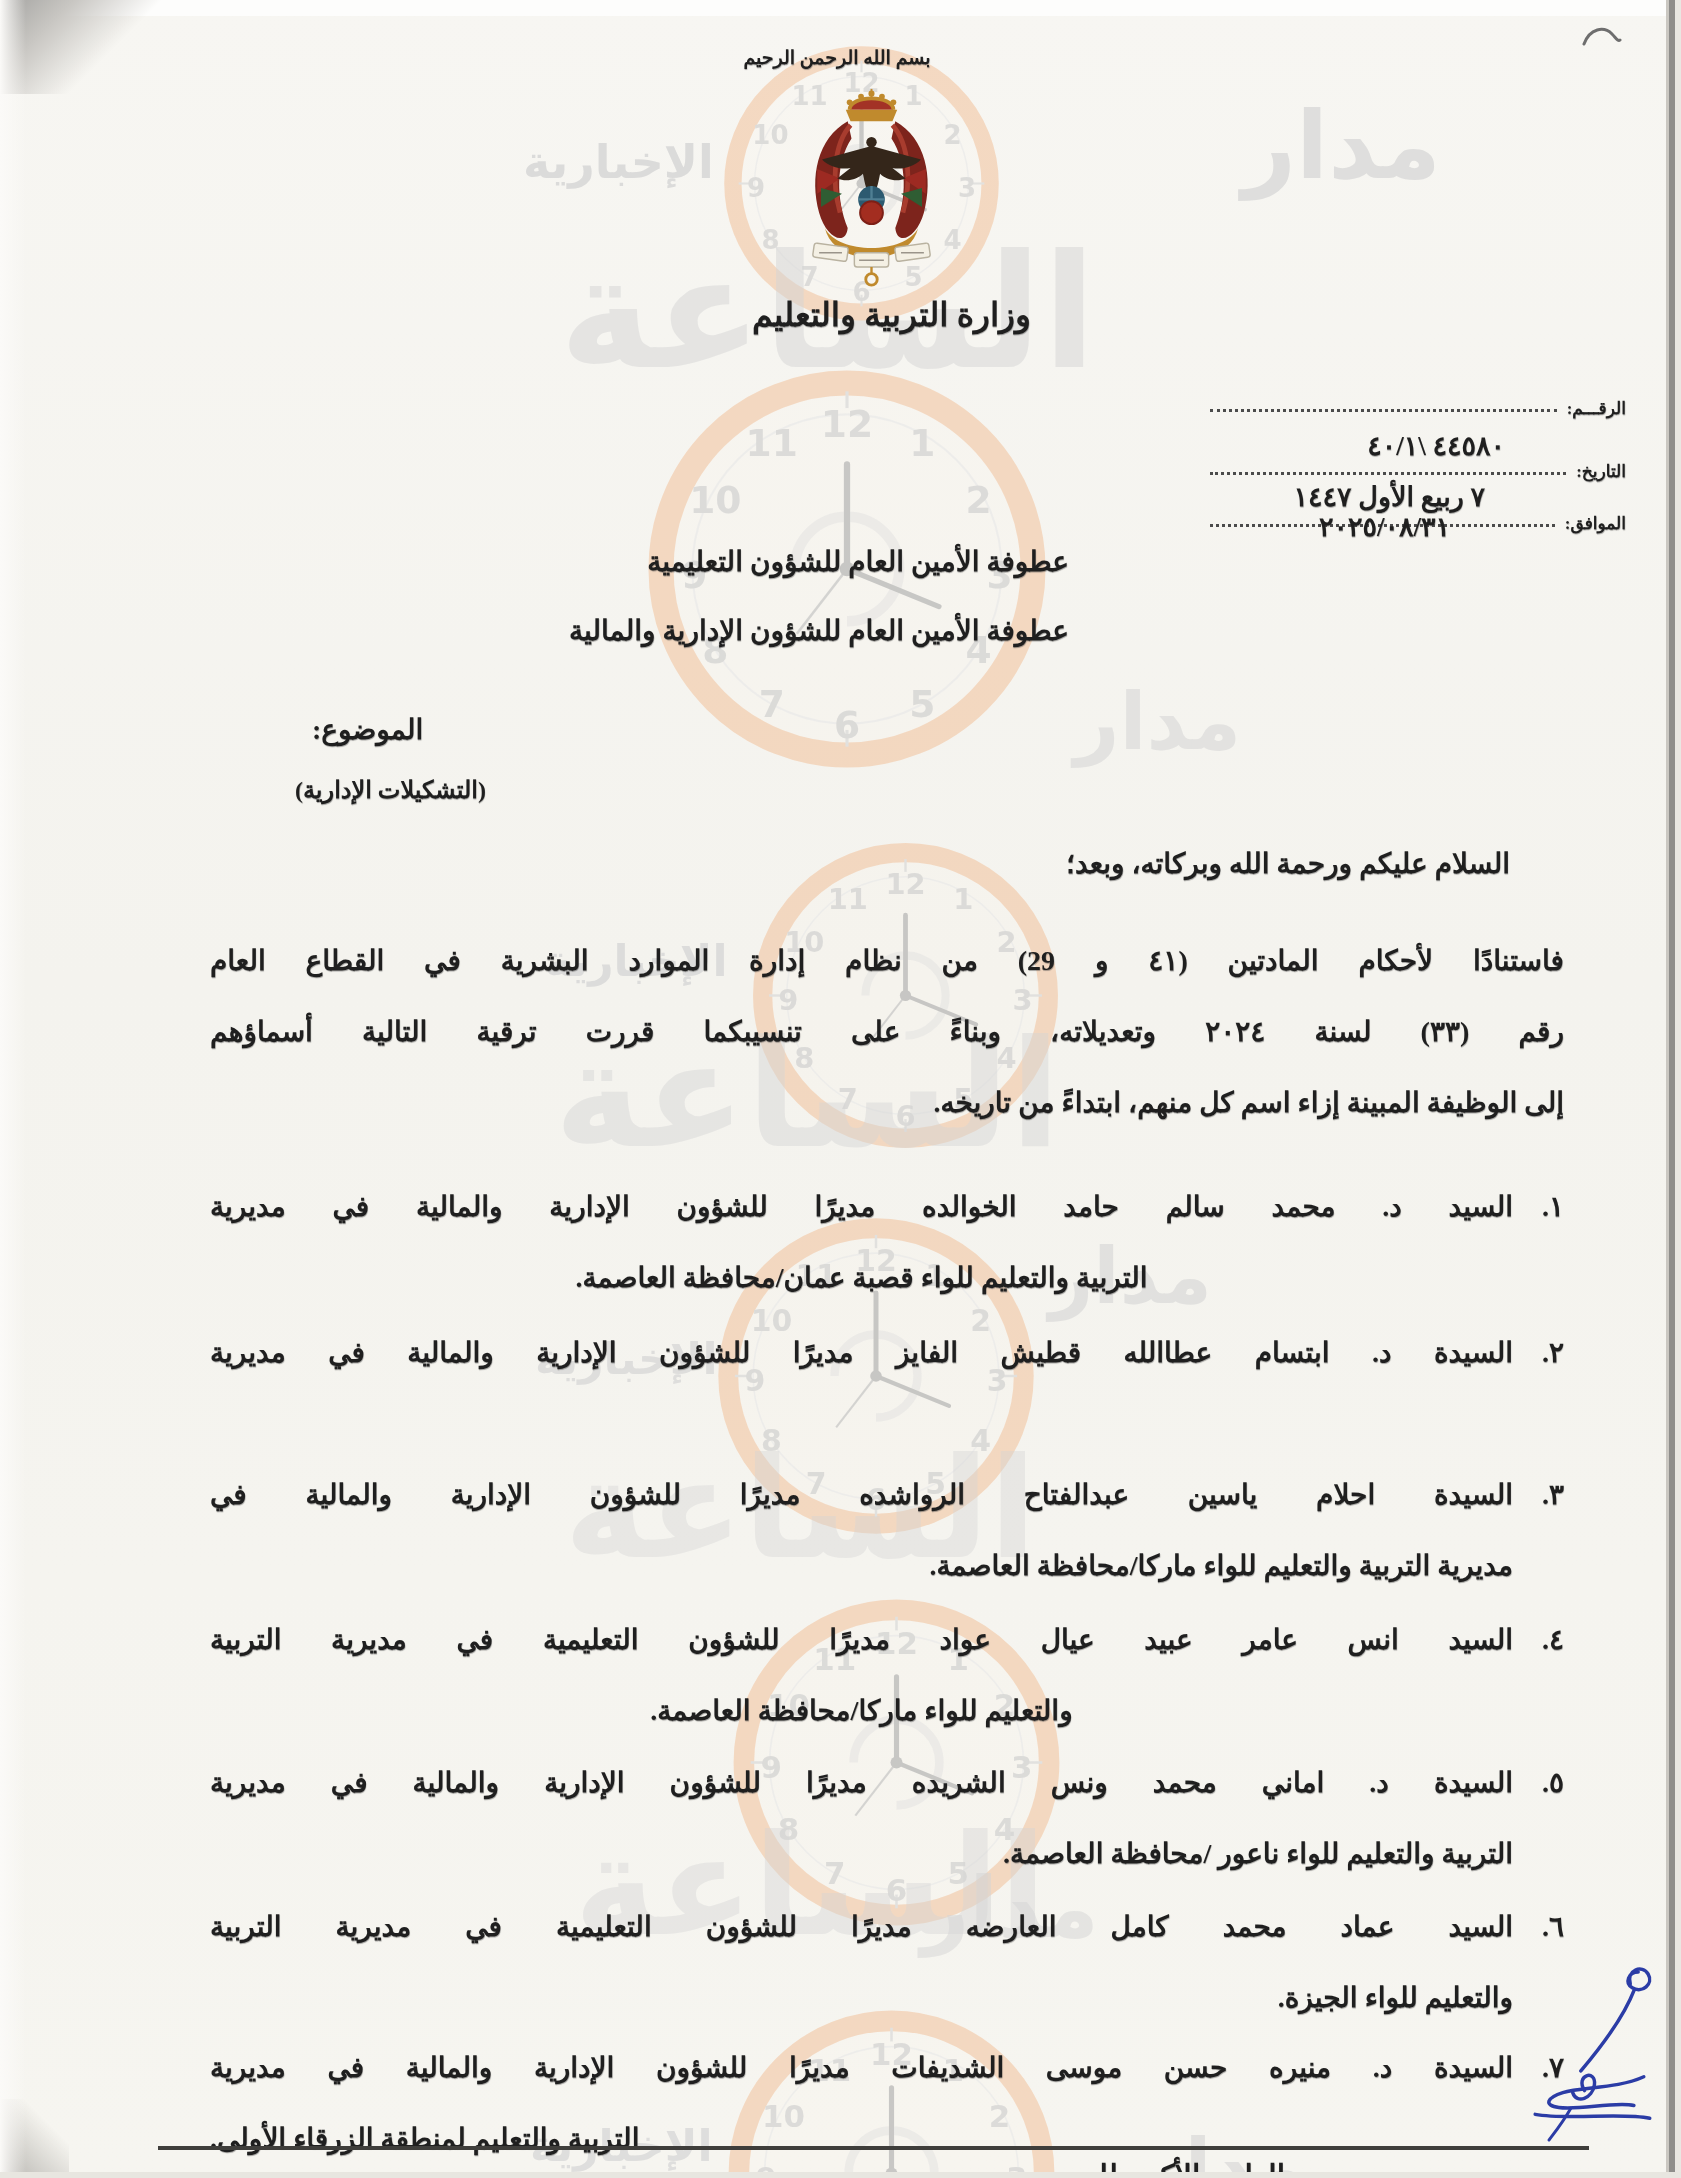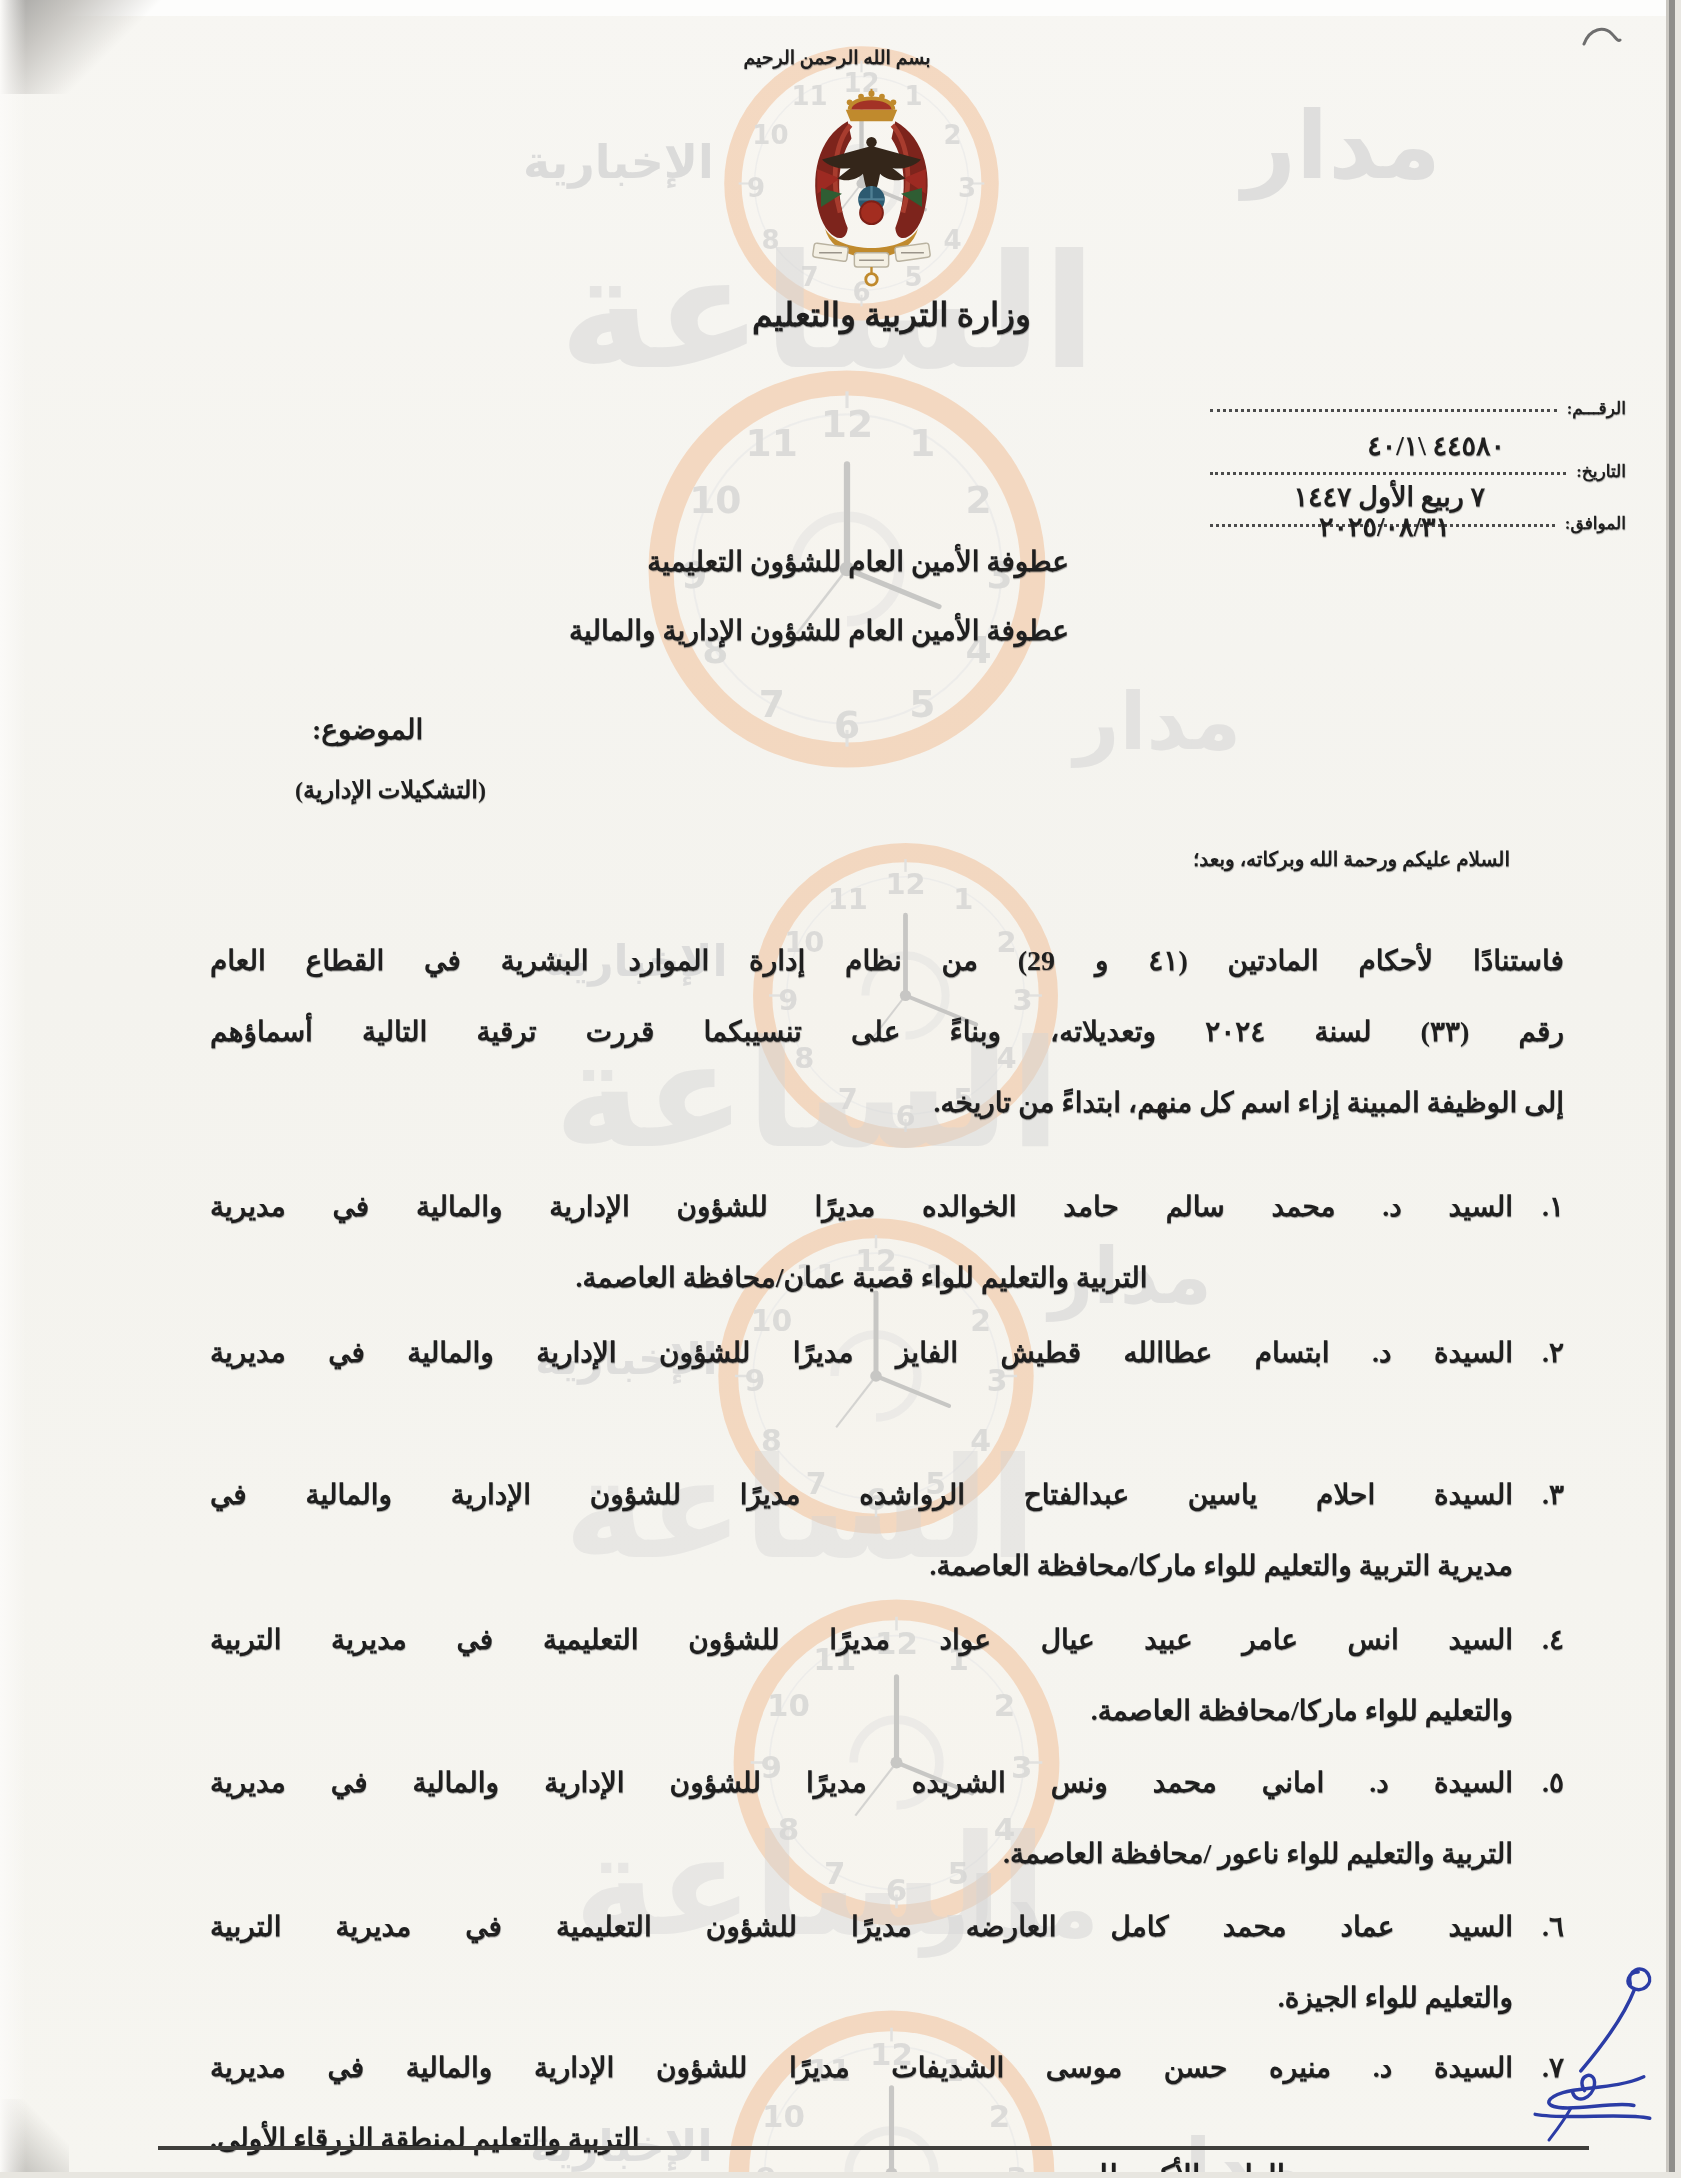--- a/index.html
+++ b/index.html
@@ -182,21 +182,21 @@
   <div class="abs meta-val ink z3" style="right:231px;top:511px">٢٠٢٥/٠٨/٣١</div>
 
   <div class="abs z3" style="right:612px;top:527px;line-height:69px;font-size:28px;text-align:right">
     <div class="ink">عطوفة الأمين العام للشؤون التعليمية</div>
     <div class="ink">عطوفة الأمين العام للشؤون الإدارية والمالية</div>
   </div>
 
   <div class="abs ink z3" style="left:312px;top:713px;font-size:28px">الموضوع:</div>
   <div class="abs ink z3" style="left:295px;top:776px;font-size:24px">(التشكيلات الإدارية)</div>
 
-  <div class="abs ink z3" style="right:171px;top:847px;font-size:20px">السلام عليكم ورحمة الله وبركاته، وبعد؛</div>
+  <div class="abs ink z3" style="right:171px;top:847px;font-size:28px">السلام عليكم ورحمة الله وبركاته، وبعد؛</div>
 
   <div class="abs z3" style="right:117px;top:925px;width:1354px">
     <div class="bodyline ink stretch">فاستنادًا لأحكام المادتين (٤١ و 29) من نظام إدارة الموارد البشرية في القطاع العام</div>
     <div class="bodyline ink stretch">رقم (٣٣) لسنة ٢٠٢٤ وتعديلاته، وبناءً على تنسيبكما قررت ترقية التالية أسماؤهم</div>
     <div class="bodyline ink" style="text-align:right">إلى الوظيفة المبينة إزاء اسم كل منهم، ابتداءً من تاريخه.</div>
   </div>
 
   <div class="abs item z3" style="right:117px;top:1171px;width:1354px;padding-right:51px;box-sizing:border-box">
     <span class="num ink">١.</span>
     <div class="ink stretch">السيد د. محمد سالم حامد الخوالده مديرًا للشؤون الإدارية والمالية في مديرية</div>
@@ -207,21 +207,21 @@
     <div class="ink stretch">السيدة د. ابتسام عطاالله قطيش الفايز مديرًا للشؤون الإدارية والمالية في مديرية</div>
   </div>
   <div class="abs item z3" style="right:117px;top:1459px;width:1354px;padding-right:51px;box-sizing:border-box">
     <span class="num ink">٣.</span>
     <div class="ink stretch">السيدة احلام ياسين عبدالفتاح الرواشده مديرًا للشؤون الإدارية والمالية في</div>
     <div class="ink" style="text-align:right">مديرية التربية والتعليم للواء ماركا/محافظة العاصمة.</div>
   </div>
   <div class="abs item z3" style="right:117px;top:1604px;width:1354px;padding-right:51px;box-sizing:border-box">
     <span class="num ink">٤.</span>
     <div class="ink stretch">السيد انس عامر عبيد عيال عواد مديرًا للشؤون التعليمية في مديرية التربية</div>
-    <div class="ink" style="text-align:right">والتعليم للواء ماركا/محافظة العاصمة.</div>
+    <div class="ink" style="text-align:center">والتعليم للواء ماركا/محافظة العاصمة.</div>
   </div>
   <div class="abs item z3" style="right:117px;top:1747px;width:1354px;padding-right:51px;box-sizing:border-box">
     <span class="num ink">٥.</span>
     <div class="ink stretch">السيدة د. اماني محمد ونس الشريده مديرًا للشؤون الإدارية والمالية في مديرية</div>
     <div class="ink" style="text-align:right">التربية والتعليم للواء ناعور /محافظة العاصمة.</div>
   </div>
   <div class="abs item z3" style="right:117px;top:1891px;width:1354px;padding-right:51px;box-sizing:border-box">
     <span class="num ink">٦.</span>
     <div class="ink stretch">السيد عماد محمد كامل العارضه مديرًا للشؤون التعليمية في مديرية التربية</div>
     <div class="ink" style="text-align:right">والتعليم للواء الجيزة.</div>

